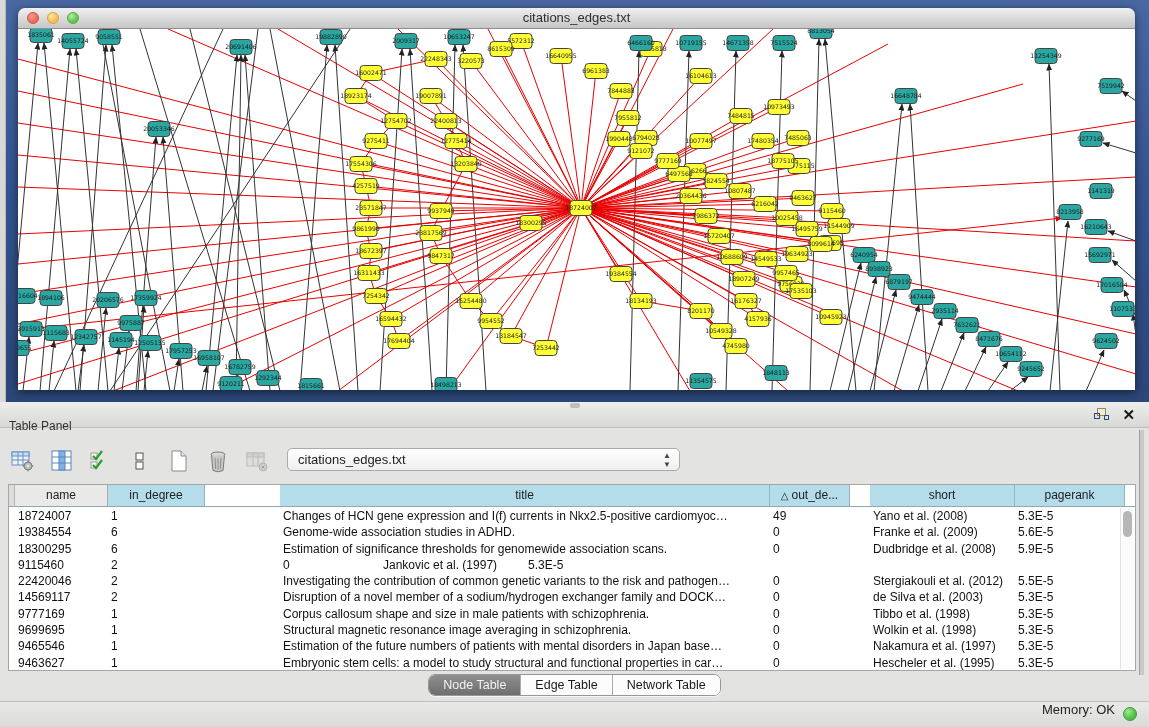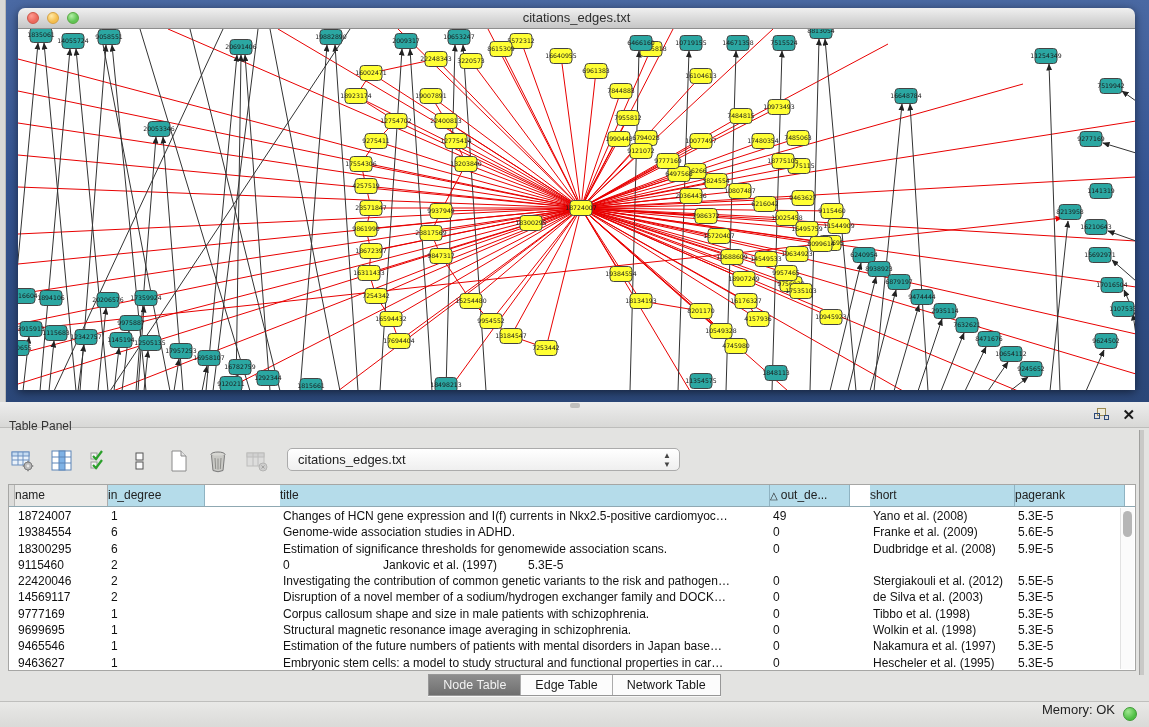--- a/index.html
+++ b/index.html
@@ -39,36 +39,36 @@
   .tbtn { width:26px; height:26px; display:flex; align-items:center; justify-content:center; }
   .fx { font-family:"Liberation Serif", serif; font-style:italic; font-size:15px; color:#222; }
   .fx small { font-size:10px; }
   .dropdown { position:absolute; left:287px; top:46px; width:393px; height:23px; background:linear-gradient(#FFFFFF,#EFEFEF);
               border:1px solid #ABABAB; border-radius:5px; font-size:13px; color:#222; line-height:21px; padding-left:10px; }
   .dropdown .arrows { position:absolute; right:8px; top:2px; font-size:8px; color:#444; line-height:9px; text-align:center;}
 
   .table-wrap { position:absolute; left:8px; top:82px; width:1128px; height:187px; background:#FFF;
                 border:1px solid #A6A6A4; overflow:hidden; }
   .thead { display:flex; height:22px; border-bottom:1px solid #8FA8B2; }
-  .th { font-size:12px; color:#222; line-height:21px; background:#B5DCEA;
+  .th { font-size:12px; color:#222; text-align:center; line-height:21px; background:#B5DCEA;
         border-right:1px solid #8FB3C2; overflow:hidden; white-space:nowrap; }
   .th.first { background:#E9E9E7; border-right:1px solid #ABABAB; }
   .gutter { width:6px; background:#DCDCDA; border-right:1px solid #B5B5B3; }
   .sortglyph { font-size:10px; margin-right:3px; }
   .tbody { position:absolute; left:0; top:23px; right:16px; bottom:0; overflow:hidden; }
   .tr { display:flex; height:16.3px; }
   .td { font-size:12px; color:#111; line-height:16px; padding-left:9px; overflow:hidden; white-space:nowrap; }
   .c0{width:93px;} .c1{width:97px;} .c2{width:75px;margin-top:40px;} .c3{width:490px;} .c4{width:80px;} .c5{width:145px;margin-left:20px;} .c6{width:110px;}
   .td.c0{width:93px;} 
   .scrollbar { position:absolute; right:1px; top:23px; width:14px; bottom:1px; background:#FBFBFB; border-left:1px solid #E2E2E2;}
   .thumb { position:absolute; left:2px; top:3px; width:9px; height:26px; background:#B6B6B6; border-radius:5px; }
   .right-gutter { position:absolute; right:5px; top:28px; width:5px; height:245px; background:#C9C9C7; border-left:1px solid #9F9F9D;}
 
   .tabsbar { position:absolute; left:0; top:272px; width:100%; height:26px; display:flex; justify-content:center; }
-  .segmented { display:inline-flex; height:22px; border:1px solid #979797; border-radius:0; overflow:hidden;
+  .segmented { display:inline-flex; height:22px; border:1px solid #979797; border-radius:7px; overflow:hidden;
                background:#FCFCFC; box-shadow:0 1px 0 rgba(255,255,255,.7);}
   .seg { font-size:12.5px; padding:0 14px; line-height:21px; color:#1A1A1A; border-right:1px solid #ABABAB; background:#FCFCFC;}
   .seg:last-child { border-right:none; }
   .seg.active { background:linear-gradient(#8E8E8E,#6F6F6F); color:#F2F2F2; }
 
   .statusbar { position:absolute; left:0; bottom:0; width:100%; height:26px;
                background:linear-gradient(#E9E9E7,#DADAD8); border-top:1px solid #BFBFBD; }
   .memory { position:absolute; right:34px; top:0; font-size:13px; color:#222; }
   .memdot { position:absolute; right:12px; top:5px; width:14px; height:14px; border-radius:50%;
             background:radial-gradient(circle at 35% 30%,#9FE78F,#4DBE43 65%); border:1px solid #3E9A35; }

